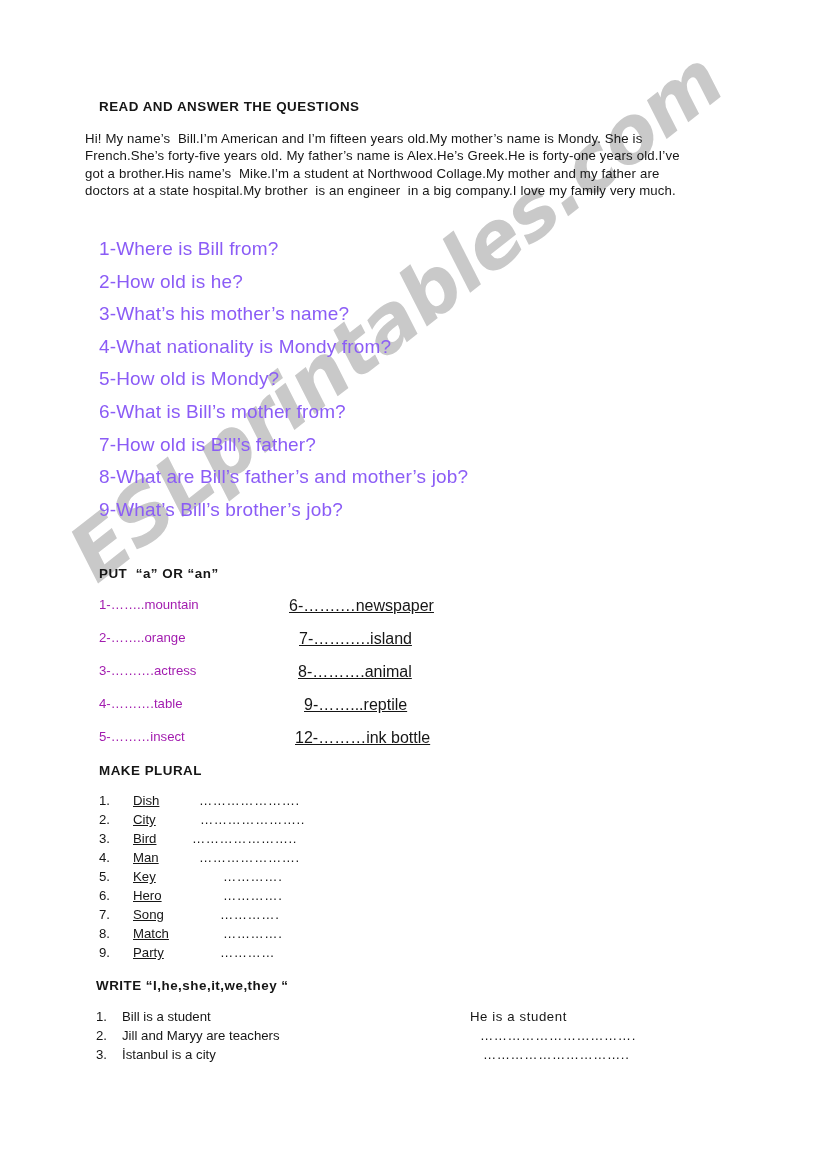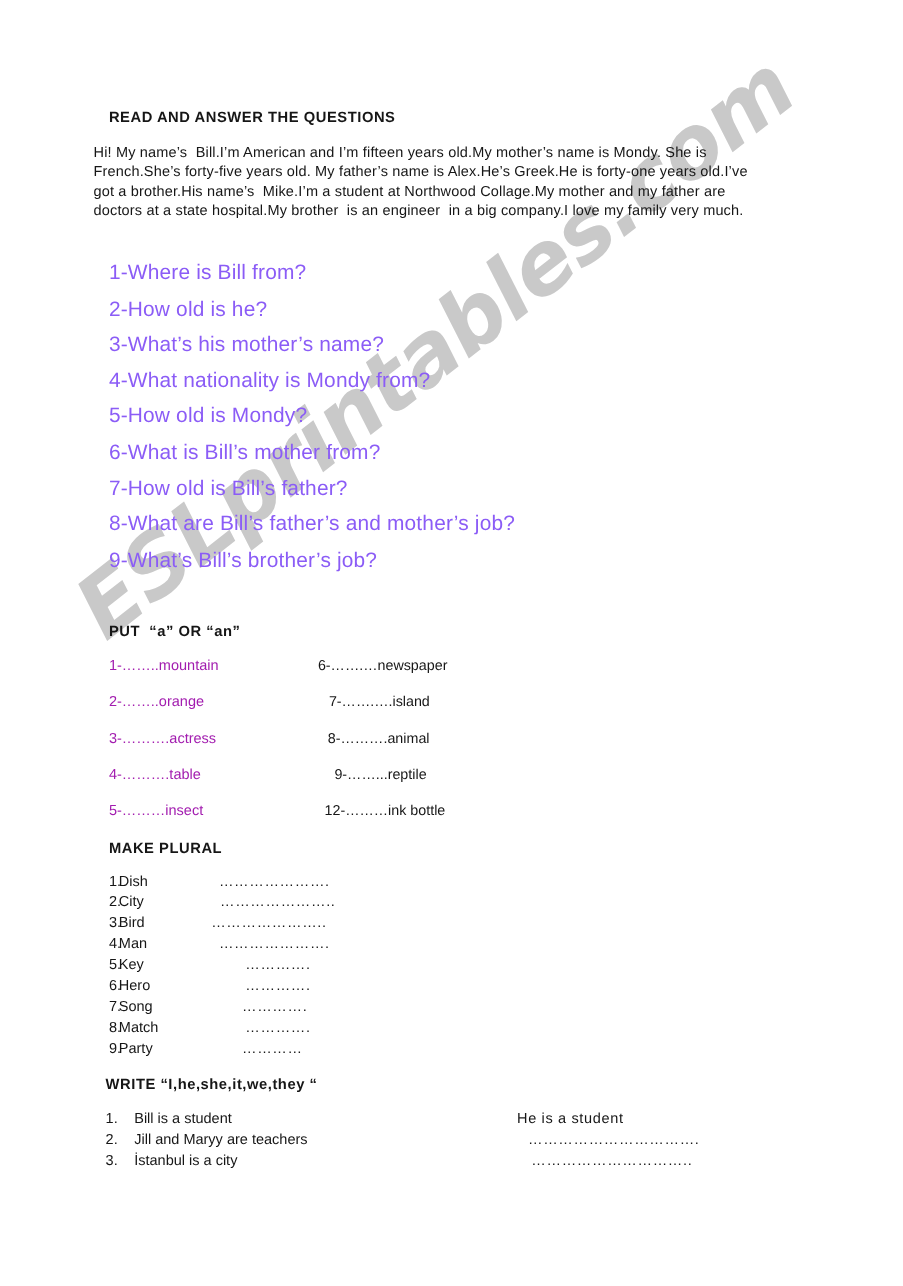--- a/index.html
+++ b/index.html
@@ -104,23 +104,24 @@
   }
   #put-grid .c1 {
     position: absolute;
     left: 0;
     font-size: 13.2px;
     color: #a21caf;
     white-space: nowrap;
   }
   #put-grid .c2 {
     position: absolute;
-    font-size: 13px;
-    color: #161616;
-    white-space: nowrap;
+    font-size: 16px;
+    color: #161616;
+    white-space: nowrap;
+    text-decoration: underline;
   }
 
   
   #plural-heading { left: 99px; top: 762px; }
   #plural-list {
     position: absolute;
     left: 99px;
     top: 793px;
     width: 360px;
   }
@@ -130,21 +131,22 @@
     white-space: nowrap;
     font-size: 13.2px;
     color: #161616;
   }
   #plural-list .num {
     position: absolute;
     left: 0;
   }
   #plural-list .word {
     position: absolute;
-    left: 9px;
+    left: 34px;
+    text-decoration: underline;
   }
   #plural-list .dots {
     position: absolute;
     letter-spacing: 0.6px;
   }
 
   
   #write-heading { left: 96px; top: 977px; }
   #write-list {
     position: absolute;

